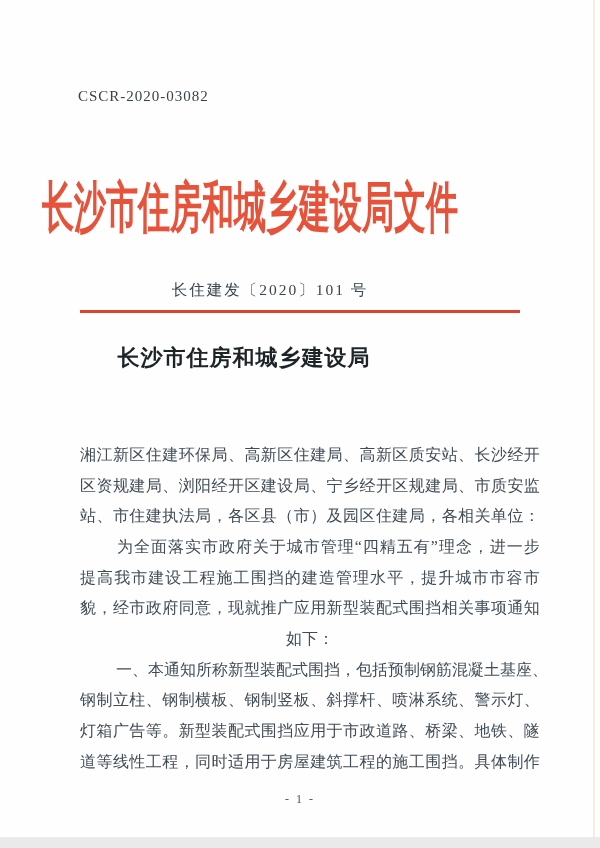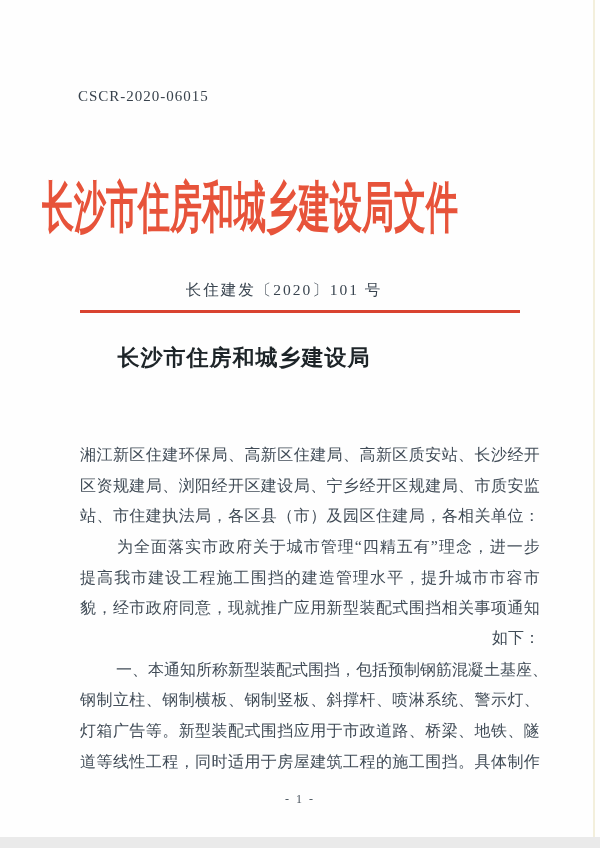--- a/index.html
+++ b/index.html
@@ -22,21 +22,21 @@
     display:flex; align-items:center; justify-content:center;
   }
   .red-header span {
     font-size:32px; font-weight:bold; color:#e7533a;
     white-space:nowrap;
     transform:scaleY(1.72);
     transform-origin:center;
     letter-spacing:0px;
   }
   .doc-number {
-    position:absolute; top:280px; left:14px; width:540px;
+    position:absolute; top:280px; left:0; width:540px;
     text-align:center;
     font-size:15.5px; letter-spacing:2px;
     color:#3a4550;
   }
   .red-rule {
     position:absolute; top:310px; left:80px;
     width:440px; height:3px;
     background:#d94330;
   }
   .title {
@@ -55,21 +55,21 @@
   .bline { height:30.7px; }
   .jchars {
     display:flex;
     justify-content:space-between;
     align-items:center;
   }
   .jchars.indent::before {
     content:""; display:block; width:36px; flex:0 0 36px;
   }
   .plain {
-    line-height:30.7px; text-align:right;font-family:Liberation Mono, monospace;
+    line-height:30.7px; text-align:center;
   }
   .page-number {
     position:absolute; top:792px; left:0; width:600px;
     text-align:center;
     font-size:12px; letter-spacing:2px;
     color:#4a545e;
   }
   .edge-right {
     position:absolute; top:0; right:5px; width:2px; height:100%;
     background:#f3efdc;
@@ -77,21 +77,21 @@
   .edge-bottom {
     position:absolute; bottom:0; left:0; width:100%; height:11px;
     background:#eaeaea;
   }
 </style>
 </head>
 <body>
 
 <div class="page">
 
-  <div class="doc-code">CSCR-2020-06015</div>
+  <div class="doc-code">CSCR-2020-03082</div>
 
   <div class="red-header">
     <span>长沙市住房和城乡建设局文件</span>
   </div>
 
   <div class="doc-number">长住建发〔2020〕101 号</div>
 
   <div class="red-rule"></div>
 
   <div class="title">

